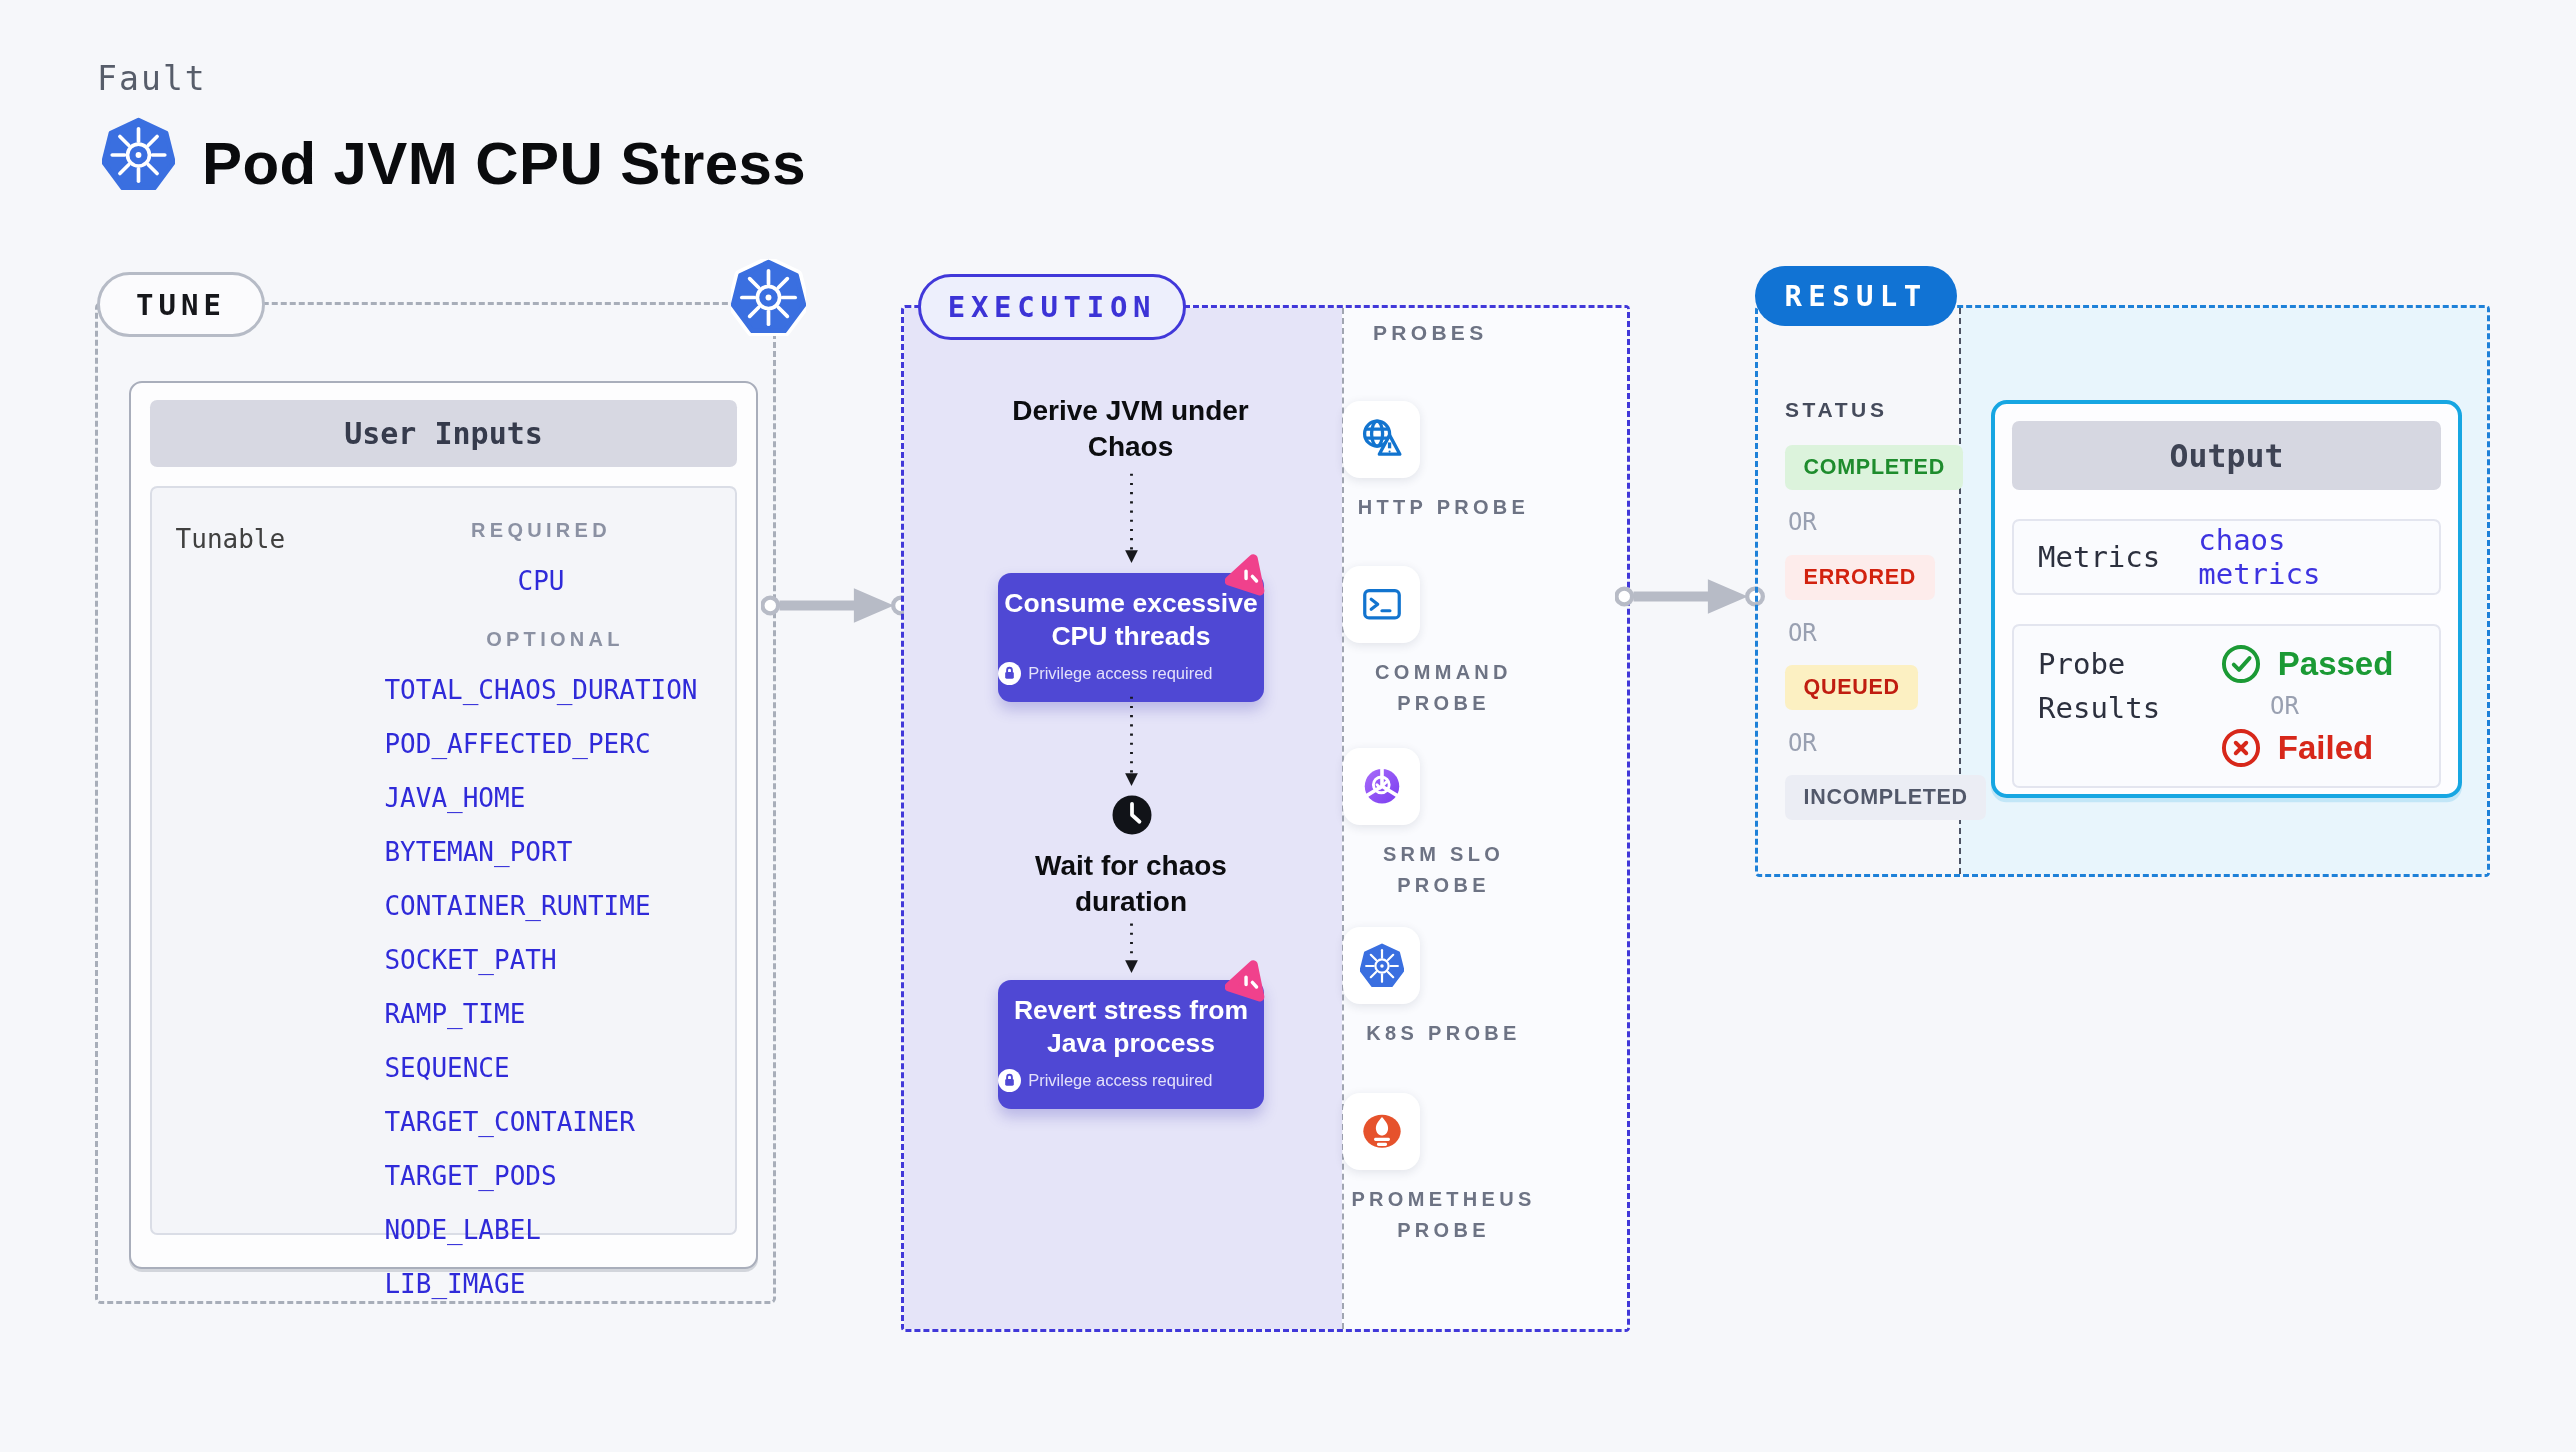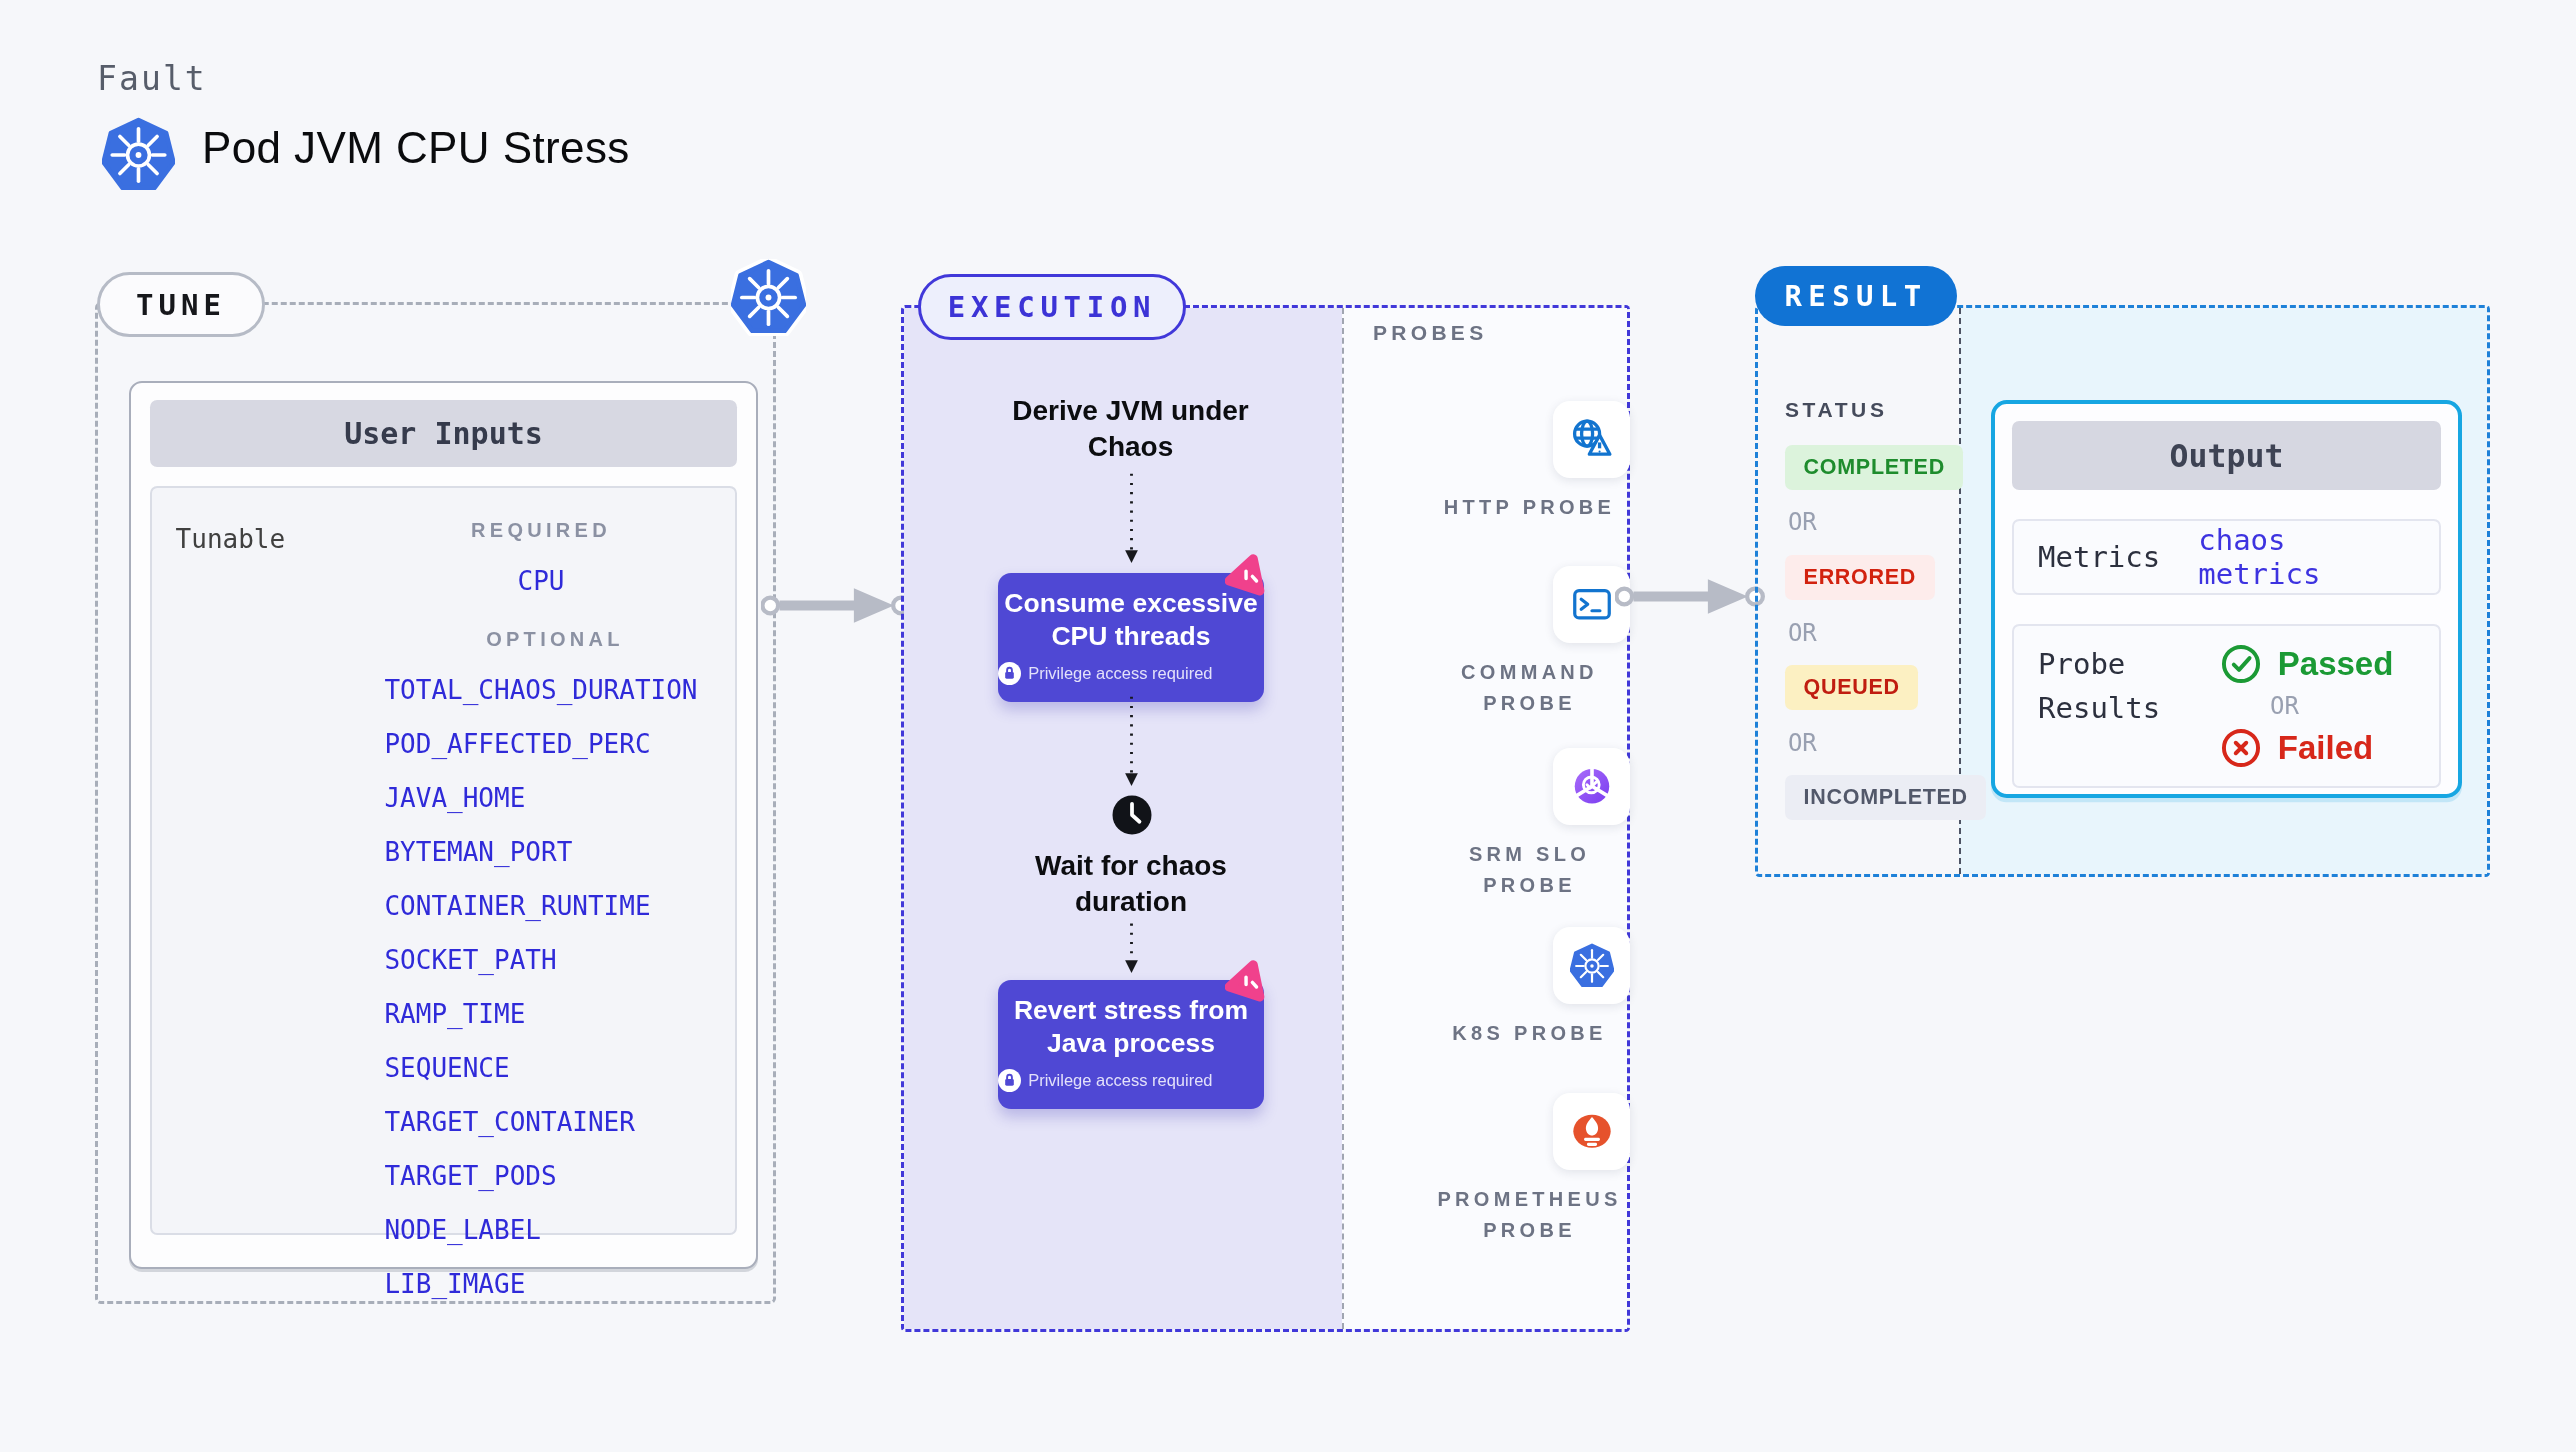--- a/index.html
+++ b/index.html
@@ -3,21 +3,21 @@
 <meta charset="utf-8">
 <style>
   html,body{margin:0;padding:0;}
   body{background:#f6f7fa;font-family:"Liberation Sans",sans-serif;}
   .canvas{position:relative;width:2576px;height:1452px;background:#f6f7fa;overflow:hidden;}
   .abs{position:absolute;}
 
   
   .eyebrow{left:97px;top:59px;font-size:33px;color:#575d6a;letter-spacing:2.1px;font-family:"DejaVu Sans Mono",monospace;}
   .logo-main{left:102px;top:117px;width:73px;height:76px;}
-  .page-title{left:202px;top:123px;font-size:44px;font-weight:normal;color:#0a0b0d;letter-spacing:0.4px;}
+  .page-title{left:202px;top:129px;font-size:60px;font-weight:bold;color:#0a0b0d;letter-spacing:0.4px;}
 
   
   .pill{display:flex;align-items:center;justify-content:center;border-radius:33px;
         font-family:"DejaVu Sans Mono",monospace;font-weight:bold;}
   .pill-tune{left:97px;top:272px;width:162px;height:59px;background:#fbfbfd;border:3.6px solid #b6bbc6;
         color:#16171b;font-size:29px;letter-spacing:5px;}
   .pill-exec{left:918px;top:274px;width:262px;height:60px;background:#edeffc;border:3.6px solid #4138d9;
         color:#3c33d6;font-size:29px;letter-spacing:5.7px;}
   .pill-result{left:1755px;top:266px;width:202px;height:60px;background:#1173d4;border:none;
         color:#ffffff;font-size:29px;letter-spacing:6.4px;}
@@ -53,21 +53,21 @@
   .pbox-priv{margin-top:8.6px;display:flex;align-items:center;justify-content:flex-start;gap:7.2px;
         font-size:16.5px;color:#e3e1fa;}
   .lock-circ{width:23px;height:23px;display:inline-block;}
   .chaos-badge{width:46px;height:46px;}
   .badge1{left:1225px;top:552px;}
   .badge2{left:1225px;top:958px;}
   .clock-wrap{left:1111px;top:794px;width:42px;height:42px;}
 
   
   .probes-title{left:1373px;top:321px;font-weight:bold;font-size:21px;letter-spacing:4.3px;color:#6d7384;}
-  .probe-item{left:1343px;width:287px;display:flex;flex-direction:column;align-items:flex-end;}
+  .probe-item{left:1343px;width:287px;display:flex;flex-direction:column;align-items:flex-start;}
   .probe-card{width:77px;height:77px;background:#fff;border-radius:17px;
         box-shadow:0 2.9px 10px rgba(30,35,70,0.10);display:flex;align-items:center;justify-content:center;}
   .probe-label{margin-top:14.3px;font-weight:bold;font-size:20px;letter-spacing:4.3px;color:#6d7384;
         text-align:center;line-height:1.55;width:201px;}
   .pr1{top:401px;} .pr2{top:566px;} .pr3{top:748px;} .pr4{top:927px;} .pr5{top:1093px;}
 
   
   .res-box{left:1755px;top:305px;width:735px;height:572px;border:3.6px dashed #1e81d8;border-radius:4.3px;box-sizing:border-box;}
   .res-cyan{position:absolute;left:201px;top:0;right:0;bottom:0;background:#e8f5fc;border-left:2.1px dashed #4d5363;box-sizing:border-box;}
   .status-col{left:1785px;top:398px;display:flex;flex-direction:column;gap:18.6px;align-items:flex-start;}

